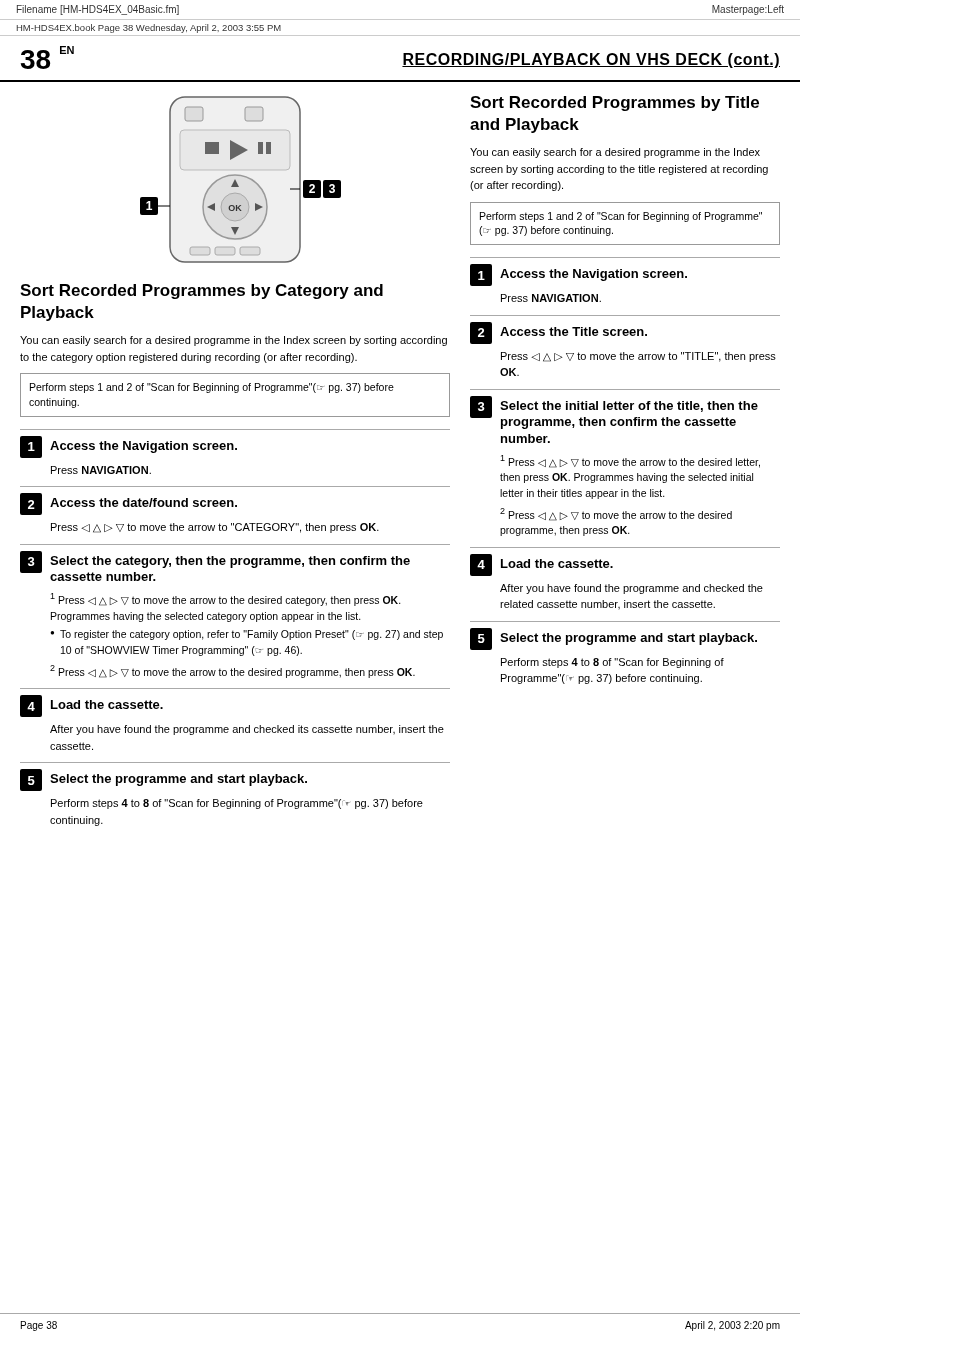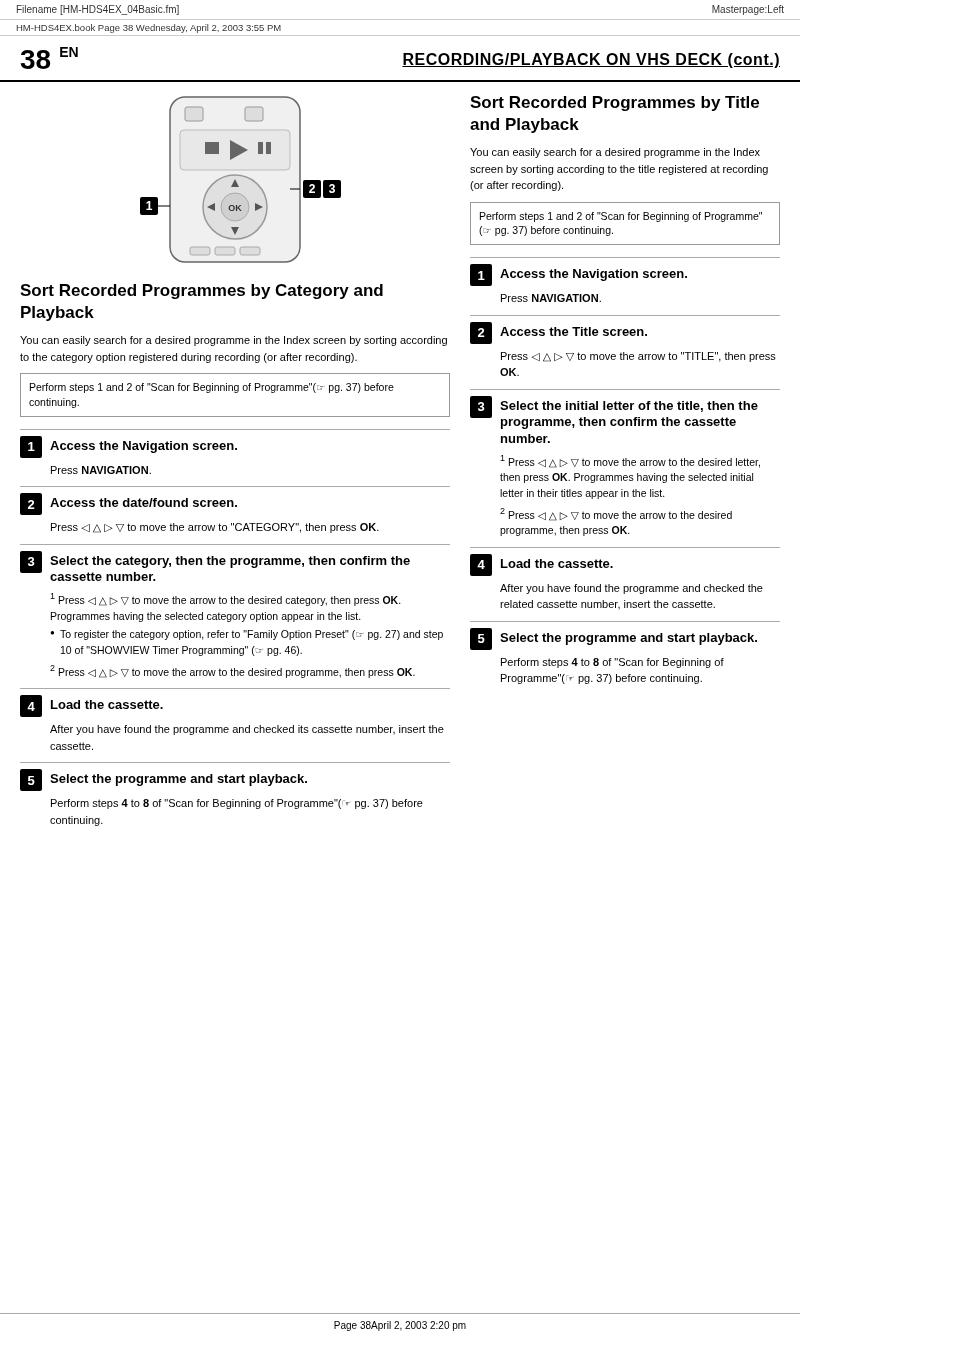--- a/index.html
+++ b/index.html
@@ -48,21 +48,21 @@
       justify-content: space-between;
       align-items: center;
       padding: 8px 20px 4px 20px;
       border-bottom: 2px solid #000;
     }
     .page-number {
       font-size: 28px;
       font-weight: bold;
     }
     .page-number-sub {
-      font-size: 14px;
+      font-size: 11px;
       font-weight: bold;
     }
     .page-main-title {
       font-size: 16px;
       font-weight: bold;
       letter-spacing: 0.5px;
       text-decoration: underline;
     }
 
     
@@ -178,21 +178,21 @@
       font-size: 8px;
     }
 
     
     .page-footer {
       position: absolute;
       bottom: 20px;
       left: 0;
       right: 0;
       display: flex;
-      justify-content: center;
+      justify-content: space-between;
       padding: 0 20px;
       font-size: 10px;
       border-top: 1px solid #aaa;
       padding-top: 6px;
     }
 
     
     .device-svg-container {
       width: 290px;
       margin: 0 auto 10px auto;

